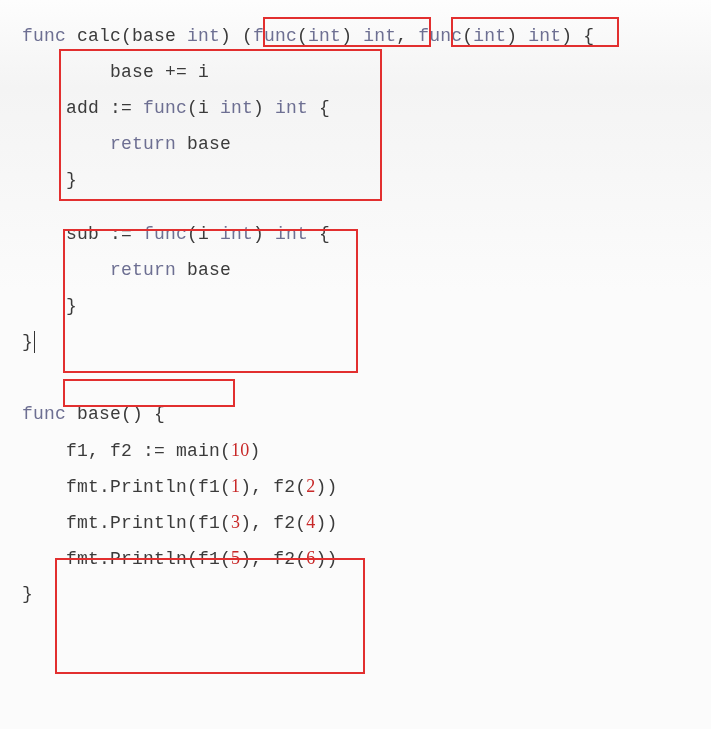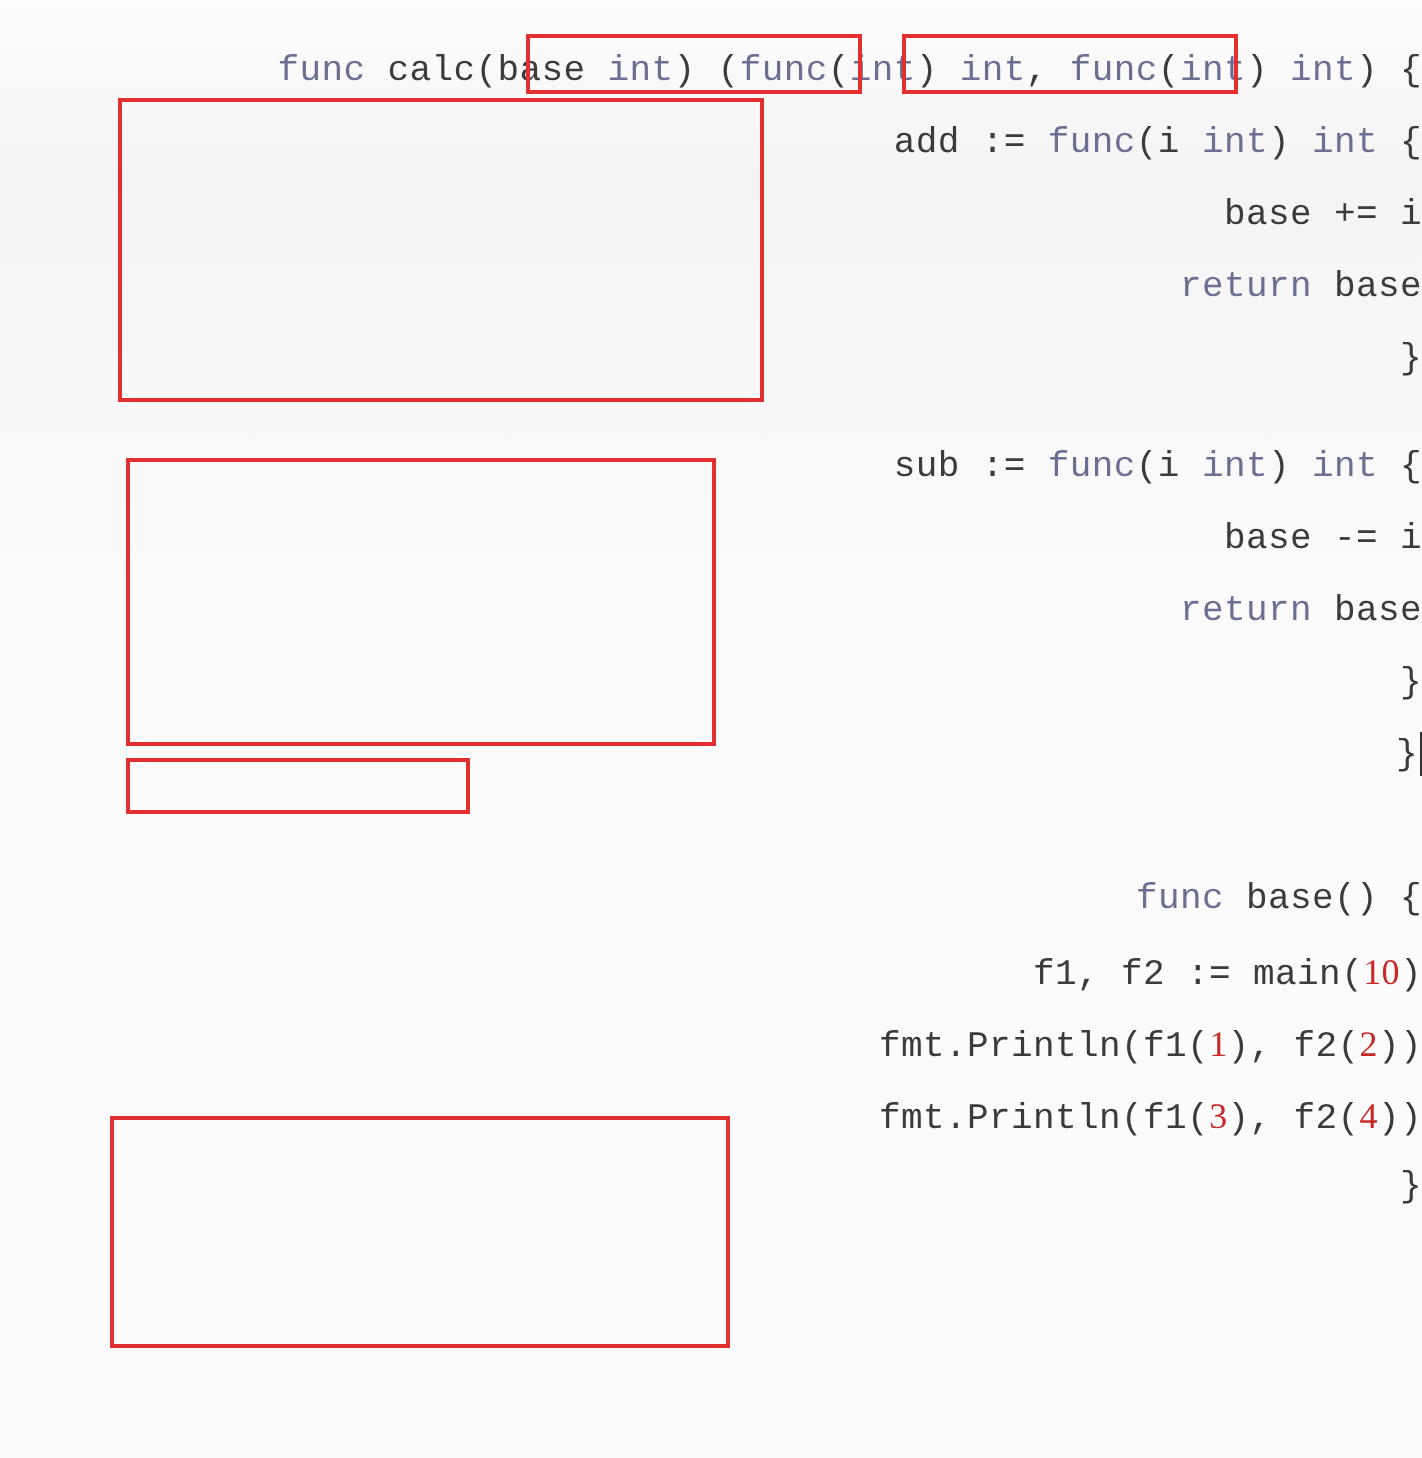--- a/index.html
+++ b/index.html
@@ -17,21 +17,20 @@
   .code-area {
     position: relative;
     padding: 18px 0 0 22px;
     letter-spacing: 0.2px;
   }
   .line {
     display: block;
     white-space: pre;
     position: relative;
     height: 36px;
-    text-align: right;
   }
   .blank { height: 18px; }
   .kw { color: #6d6f92; }      
   .type { color: #6d6f92; }   
   .num { color: #c82828; font-family: Liberation Serif, serif; }
   .box {
     position: absolute;
     border: 2px solid #e22f2f;
     pointer-events: none;
     box-sizing: border-box;
@@ -45,52 +44,52 @@
     margin-left:1px;
   }
 </style>
 </head>
 <body>
 
 <div class="code-area">
 
   <span class="line"><span class="kw">func</span><span> calc(base </span><span class="type">int</span><span>) (</span><span class="kw">func</span><span>(</span><span class="type">int</span><span>) </span><span class="type">int</span><span>, </span><span class="kw">func</span><span>(</span><span class="type">int</span><span>) </span><span class="type">int</span><span>) {</span></span>
 
+  <span class="line"><span>        base += i</span></span>
+
   <span class="line"><span>    add := </span><span class="kw">func</span><span>(i </span><span class="type">int</span><span>) </span><span class="type">int</span><span> {</span></span>
-
-  <span class="line"><span>        base += i</span></span>
 
   <span class="line"><span>        </span><span class="kw">return</span><span> base</span></span>
 
   <span class="line"><span>    }</span></span>
 
   <span class="line blank"></span>
 
   <span class="line"><span>    sub := </span><span class="kw">func</span><span>(i </span><span class="type">int</span><span>) </span><span class="type">int</span><span> {</span></span>
 
-  <span class="line"><span>        base -= i</span></span>
 
   <span class="line"><span>        </span><span class="kw">return</span><span> base</span></span>
 
   <span class="line"><span>    }</span></span>
 
 
   <span class="line"><span>}</span><span class="cursor"></span></span>
 
   <span class="line blank"></span>
   <span class="line blank"></span>
 
   <span class="line"><span class="kw">func</span><span> base() {</span></span>
 
   <span class="line"><span>    f1, f2 := main(</span><span class="num">10</span><span>)</span></span>
 
   <span class="line"><span>    fmt.Println(f1(</span><span class="num">1</span><span>), f2(</span><span class="num">2</span><span>))</span></span>
 
   <span class="line"><span>    fmt.Println(f1(</span><span class="num">3</span><span>), f2(</span><span class="num">4</span><span>))</span></span>
 
+  <span class="line"><span>    fmt.Println(f1(</span><span class="num">5</span><span>), f2(</span><span class="num">6</span><span>))</span></span>
 
   <span class="line"><span>}</span></span>
 
   <div class="box" style="top:17px;left:263px;width:168px;height:30px;"></div>
   <div class="box" style="top:17px;left:451px;width:168px;height:30px;"></div>
   <div class="box" style="top:49px;left:59px;width:323px;height:152px;"></div>
   <div class="box" style="top:229px;left:63px;width:295px;height:144px;"></div>
   <div class="box" style="top:379px;left:63px;width:172px;height:28px;"></div>
   <div class="box" style="top:558px;left:55px;width:310px;height:116px;"></div>
 </div>

